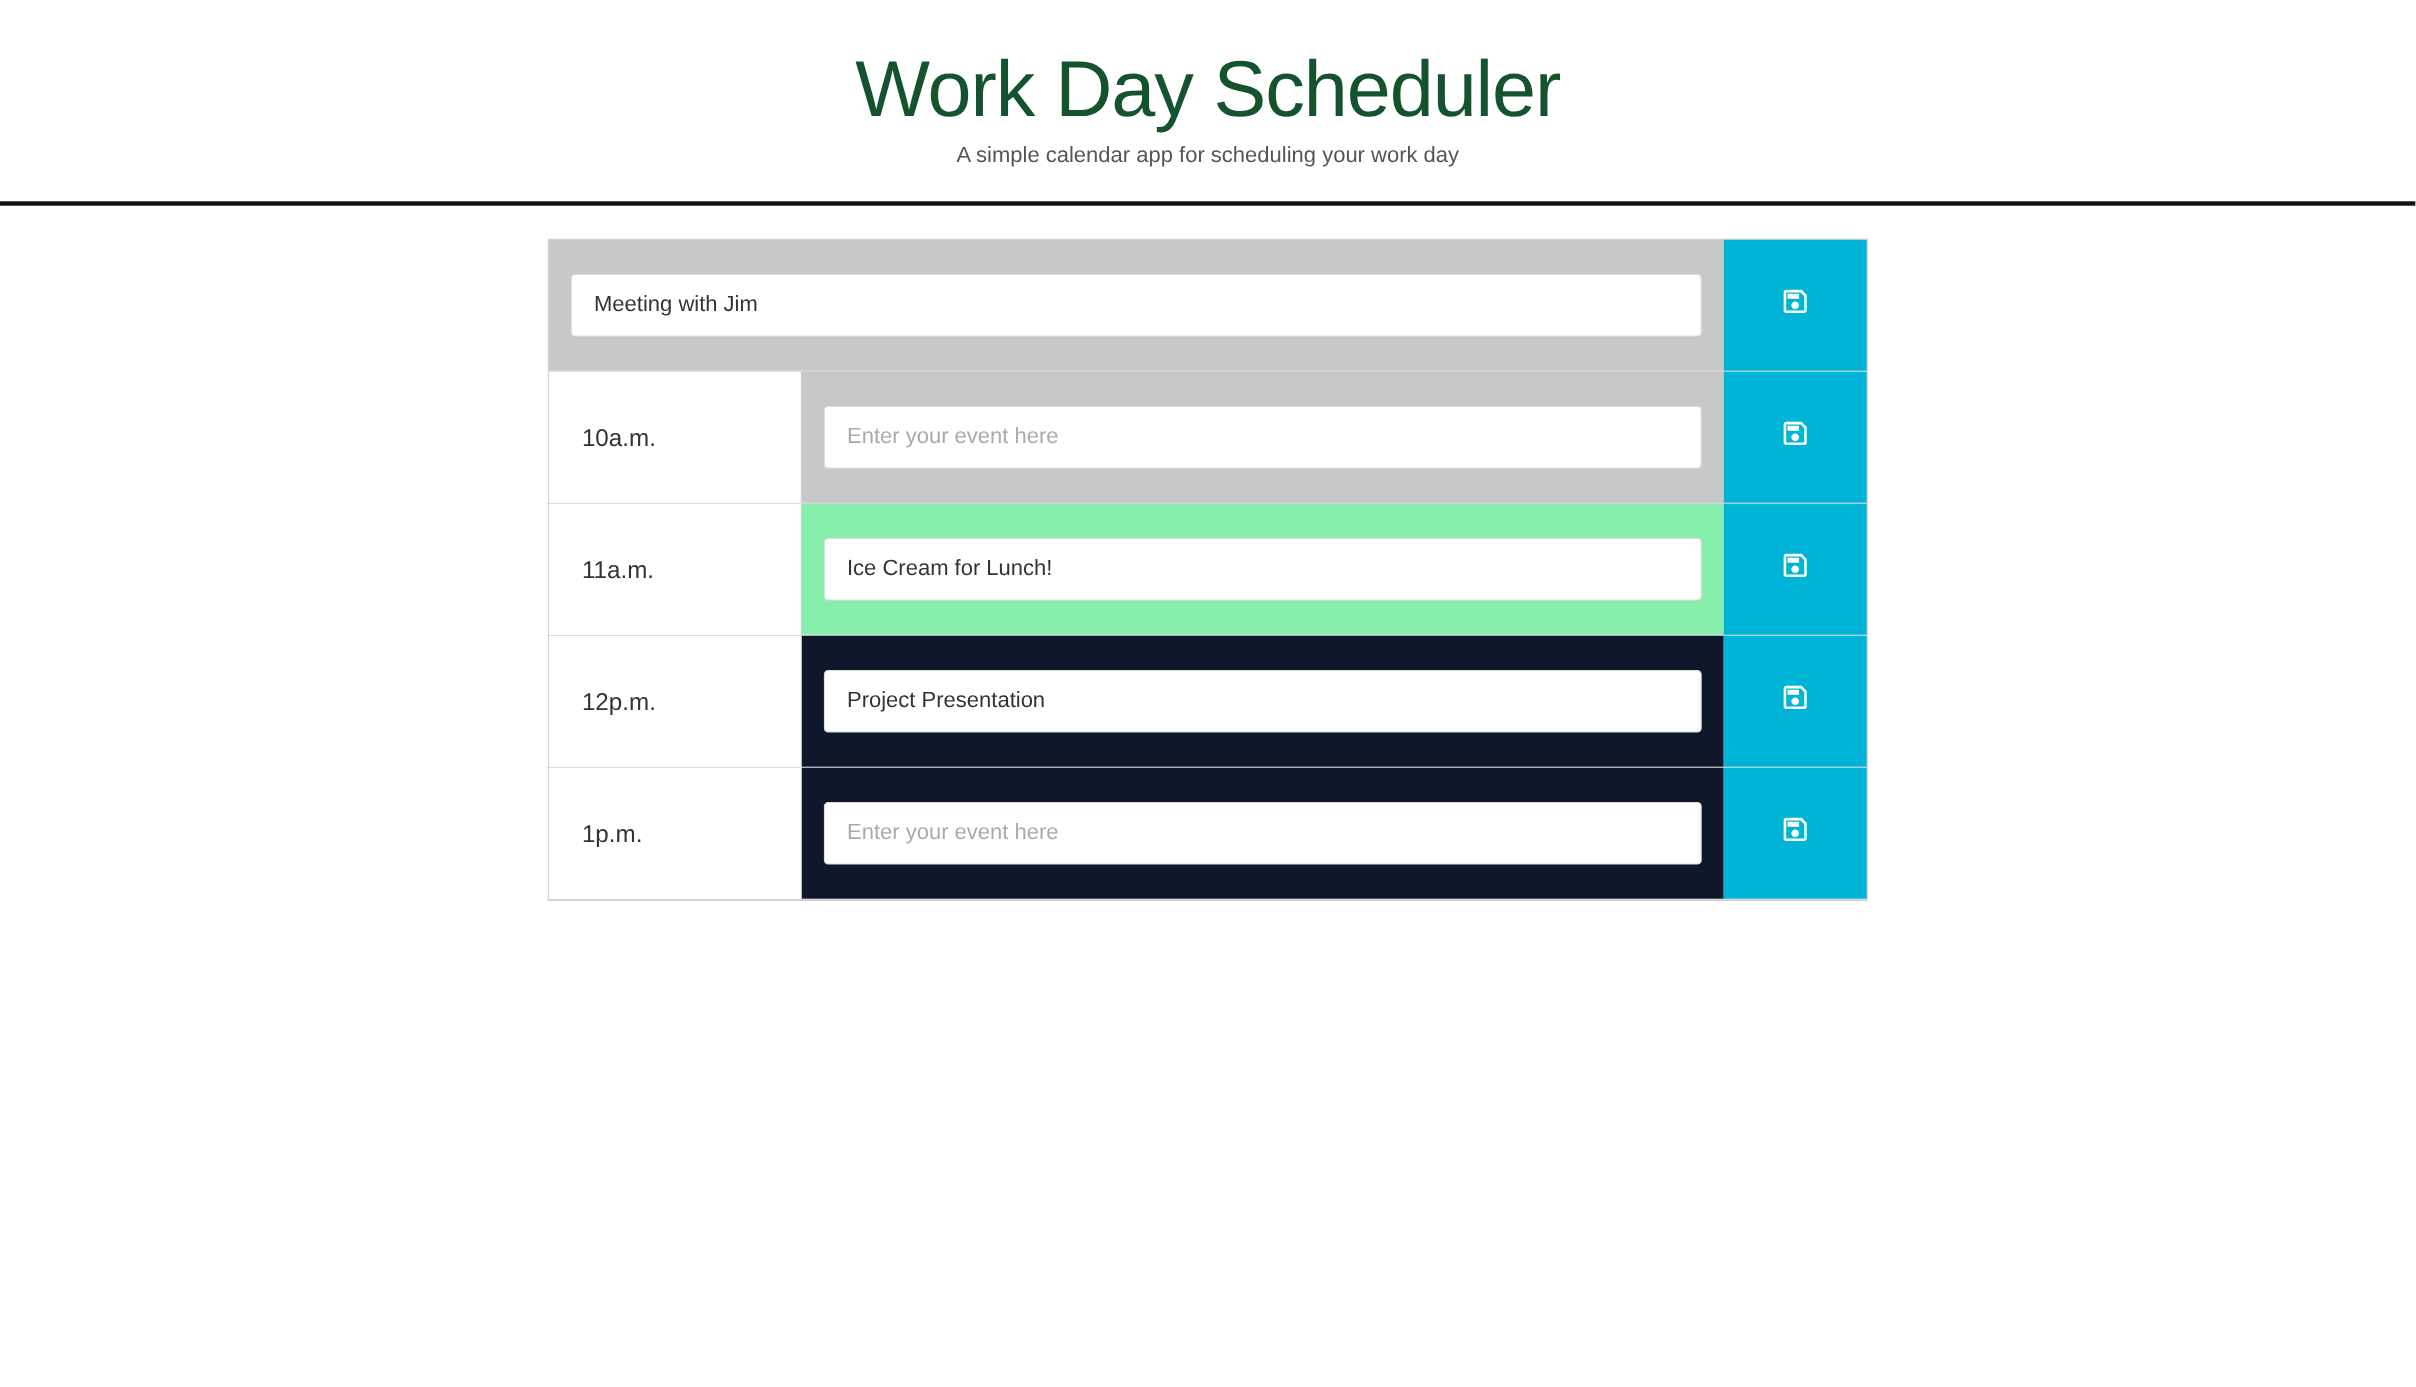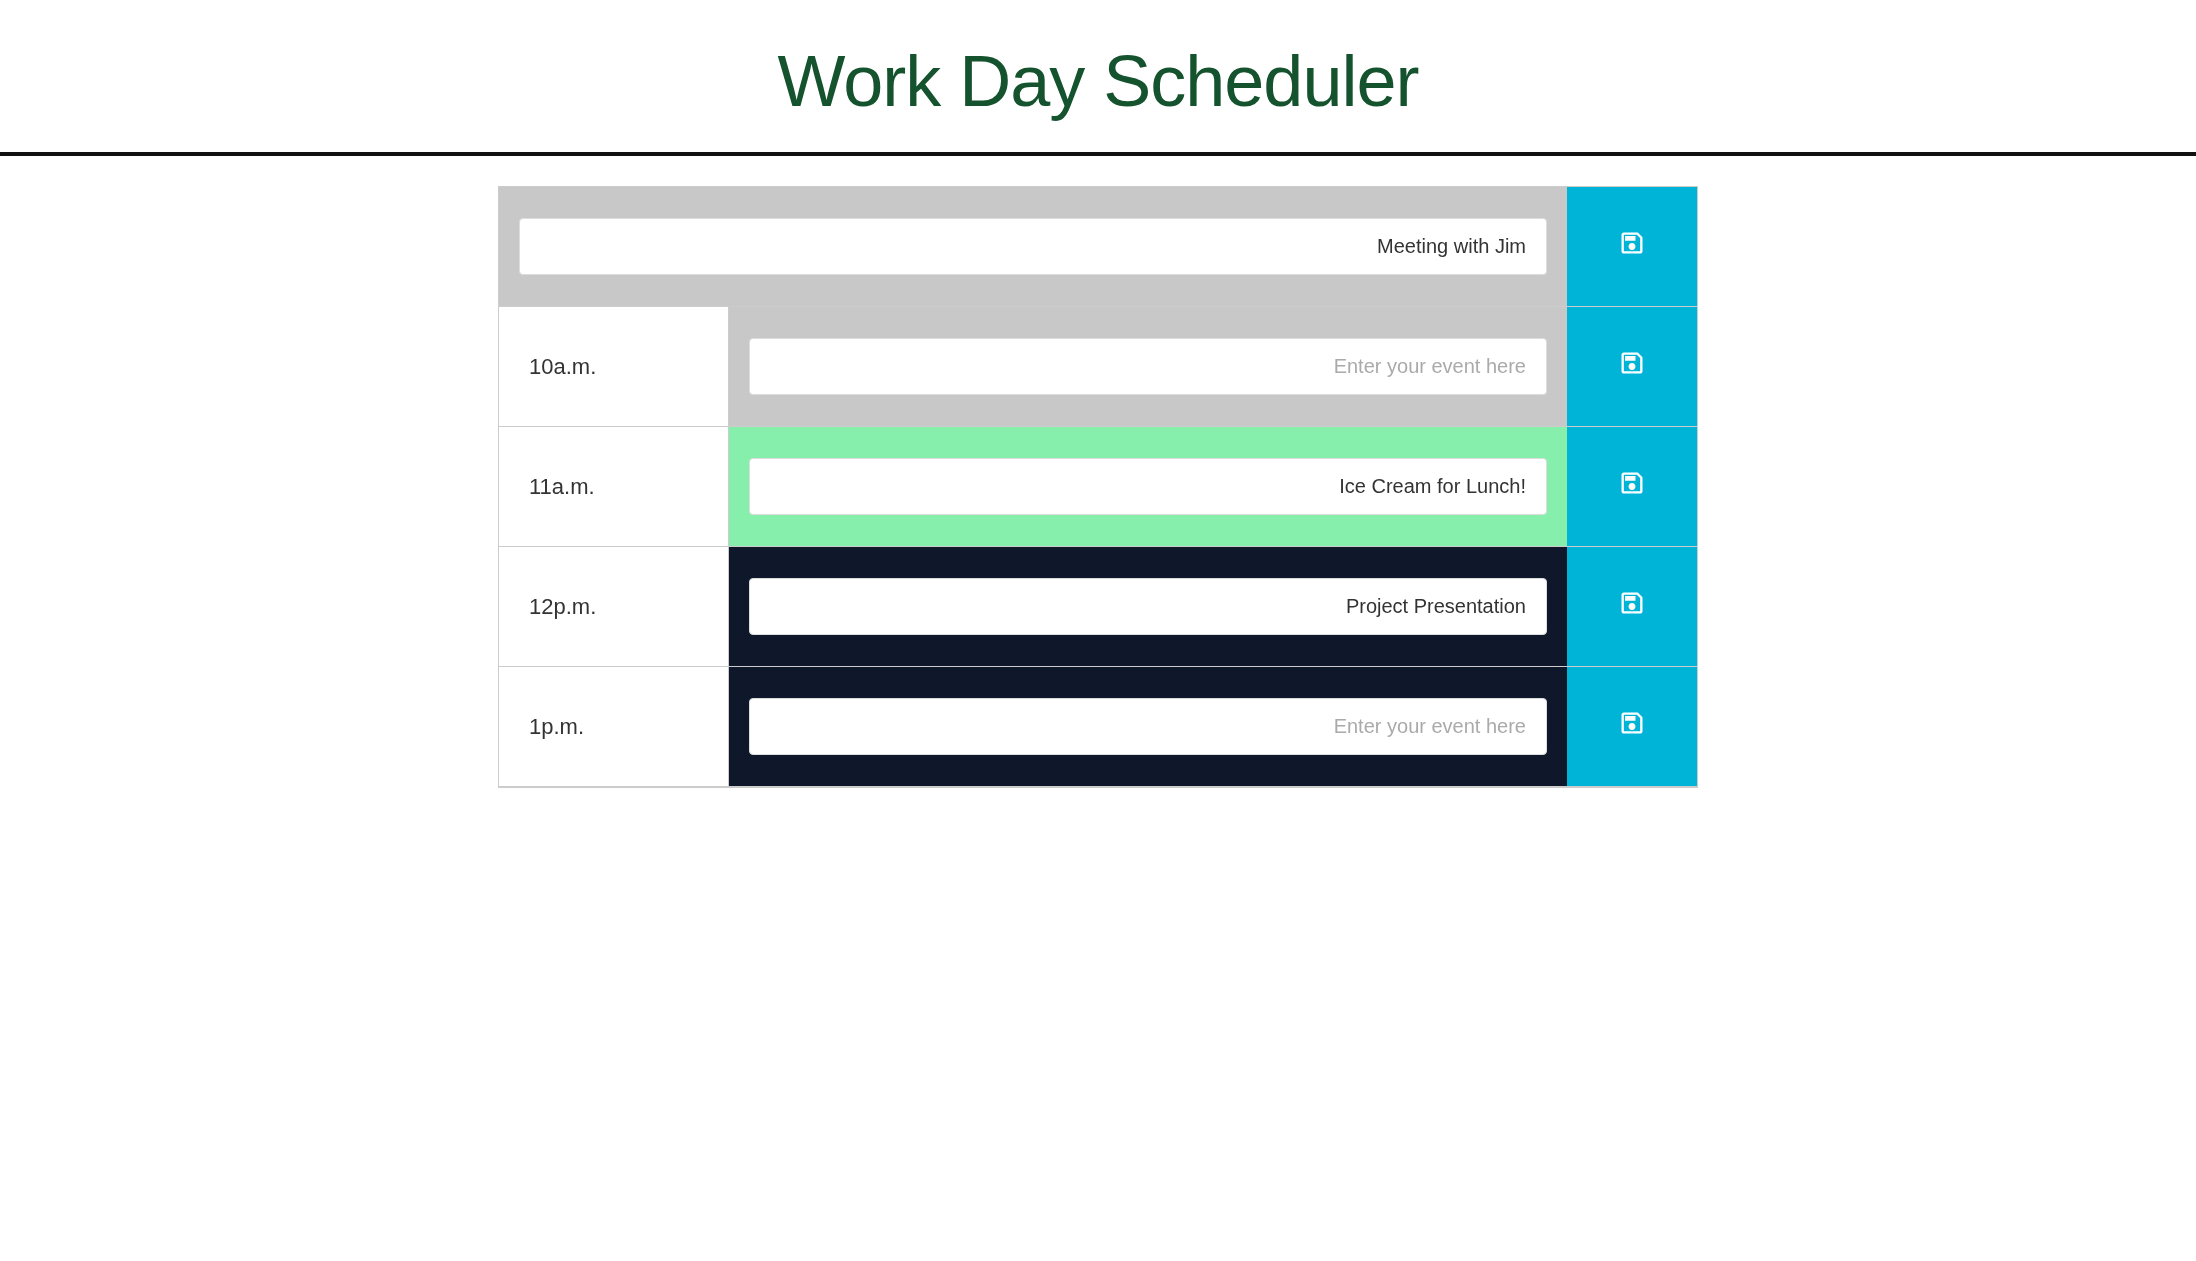--- a/index.html
+++ b/index.html
@@ -86,21 +86,20 @@
 
     .event-input {
       width: 100%;
       padding: 16px 20px;
       font-size: 20px;
       border: 1px solid #ddd;
       border-radius: 4px;
       background: #fff;
       color: #333;
       outline: none;
-      text-align: right;
     }
 
     .event-input::placeholder {
       color: #aaa;
     }
 
     .save-btn {
       width: 130px;
       min-width: 130px;
       background: #00b4d8;
@@ -115,20 +114,21 @@
 
     .save-icon {
       font-size: 28px;
     }
   </style>
 </head>
 <body>
 
 <header class="header">
   <h1>Work Day Scheduler</h1>
+  <p class="subtitle">A simple calendar app for scheduling your work day</p>
 </header>
 
 <div class="scheduler" id="scheduler">
     <div class="time-block">
       <div class="event-area past">
         <input type="text" class="event-input" placeholder="Enter your event here" value="Meeting with Jim" style="">
       </div>
       <button class="save-btn">
         <span class="save-icon"><svg xmlns="http://www.w3.org/2000/svg" width="28" height="28" viewBox="0 0 24 24" fill="white">
     <path d="M17 3H5c-1.1 0-2 .9-2 2v14c0 1.1.9 2 2 2h14c1.1 0 2-.9 2-2V7l-4-4zm2 16H5V5h11.17L19 7.83V19zm-7-7c-1.66 0-3 1.34-3 3s1.34 3 3 3 3-1.34 3-3-1.34-3-3-3zM6 6h9v4H6z"></path>

